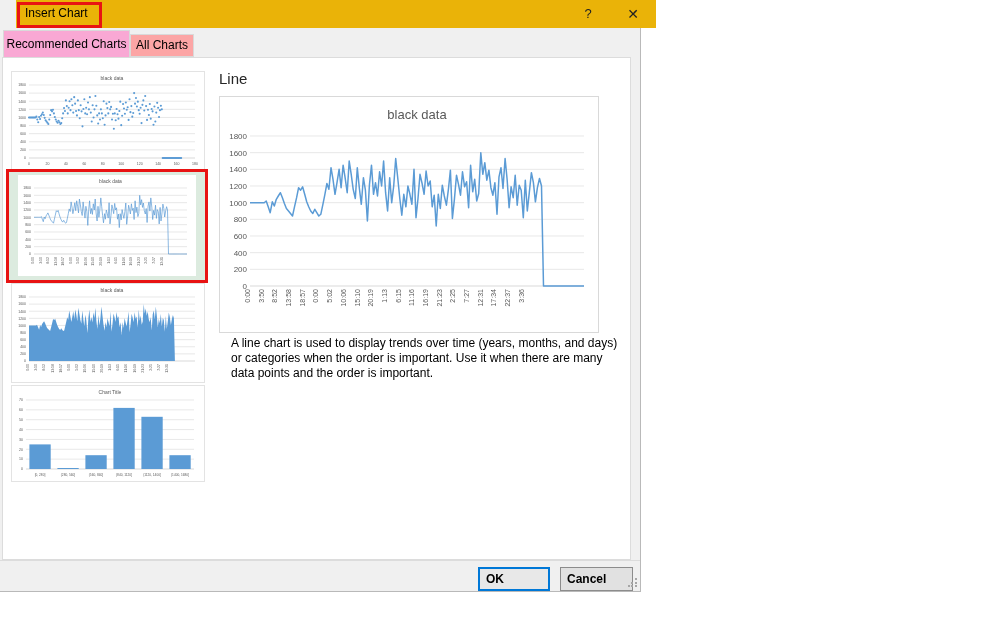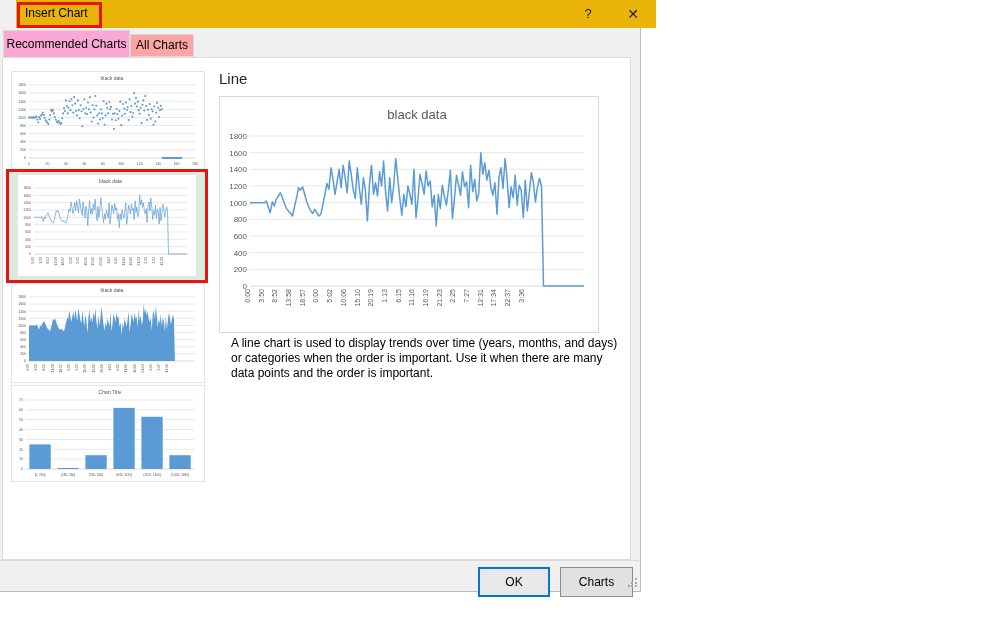--- a/index.html
+++ b/index.html
@@ -30,22 +30,22 @@
   .sel-box{position:absolute;left:3px;top:111px;width:202px;height:114px;
     border:3px solid #e81313;box-sizing:border-box;background:#dcebdf;cursor:pointer;}
   .sel-inner{position:absolute;left:9px;top:3px;width:178px;height:101px;background:#ffffff;}
   .preview-heading{position:absolute;left:216px;top:12px;font-size:15px;color:#262626;}
   .main-chart{position:absolute;left:216px;top:38px;width:380px;height:237px;
     border:1px solid #d9d9d9;box-sizing:border-box;background:#fff;}
   .description{position:absolute;left:216px;top:278px;width:398px;font-size:12px;
     line-height:1.26;color:#000;margin-left:12px;}
   .footer{position:absolute;left:0;top:560px;width:640px;height:31px;background:#f0f0f0;
     border-top:1px solid #dcdcdc;box-sizing:border-box;}
-  .btn{position:absolute;top:6px;height:30px;font-size:12px;text-align:center;line-height:19px;
-    box-sizing:border-box;cursor:pointer;font-family:inherit;}
+  .btn{position:absolute;top:6px;height:24px;font-size:12px;text-align:left;line-height:19px;
+    box-sizing:border-box;cursor:pointer;font-family:inherit;font-weight:bold;}
   .btn-ok{left:478px;width:72px;background:#e8e8e8;border:2px solid #0078d7;}
   .btn-cancel{left:560px;width:73px;background:#e1e1e1;border:1px solid #8c8c8c;line-height:21px;}
   .grip{position:absolute;left:628px;top:578px;width:9px;height:9px;cursor:nwse-resize;}
   .grip i{position:absolute;width:2px;height:2px;background:#a6a6a6;}
   svg text{font-family:"Liberation Sans","DejaVu Sans",sans-serif;}
 </style>
 </head>
 <body>
 
 <div class="dialog">
@@ -442,21 +442,21 @@
           <polyline points="30.0,105.7 32.0,105.7 34.0,105.7 36.1,105.7 38.1,105.7 40.1,105.7 42.1,105.7 44.2,105.7 46.2,104.0 48.2,109.8 50.2,115.7 52.3,104.8 54.3,109.0 56.3,102.3 58.3,99.0 60.4,95.7 62.4,100.7 64.4,106.5 66.4,111.5 68.5,114.0 70.5,116.5 72.5,119.0 74.5,109.8 76.6,100.7 78.6,90.7 80.6,93.2 82.6,89.8 84.7,97.3 86.7,104.8 88.7,109.8 90.7,114.0 92.8,116.5 94.8,112.3 96.8,115.7 98.8,119.0 100.8,117.3 102.9,107.3 104.9,97.3 106.9,86.5 108.9,92.3 111.0,70.7 113.0,82.3 115.0,97.3 117.0,85.7 119.1,72.3 121.1,90.7 123.1,68.2 125.1,80.7 127.2,95.7 129.2,64.0 131.2,77.3 133.2,92.3 135.3,101.5 137.3,70.7 139.3,90.7 141.3,107.3 143.4,80.7 145.4,93.2 147.4,124.0 149.4,88.2 151.5,68.2 153.5,97.3 155.5,85.7 157.5,99.0 159.6,74.8 161.6,89.0 163.6,64.0 165.6,95.7 167.6,114.0 169.7,80.7 171.7,105.7 173.7,89.0 175.7,61.5 177.8,81.5 179.8,101.5 181.8,118.2 183.8,97.3 185.9,109.8 187.9,89.0 189.9,97.3 191.9,107.3 194.0,72.3 196.0,120.7 198.0,101.5 200.0,77.3 202.1,86.5 204.1,97.3 206.1,74.0 208.1,89.0 210.2,84.0 212.2,109.8 214.2,98.2 216.2,129.0 218.3,97.3 220.3,111.5 222.3,88.2 224.3,99.0 226.4,108.2 228.4,92.3 230.4,73.2 232.4,121.5 234.4,102.3 236.5,78.2 238.5,87.3 240.5,98.2 242.5,74.8 244.6,89.8 246.6,84.8 248.6,110.7 250.6,68.2 252.7,94.8 254.7,82.3 256.7,104.0 258.7,96.5 260.8,55.7 262.8,77.3 264.8,65.7 266.8,83.2 268.9,73.2 270.9,90.7 272.9,98.2 274.9,85.7 277.0,117.3 279.0,79.8 281.0,70.7 283.0,91.5 285.1,61.5 287.1,82.3 289.1,110.7 291.1,89.8 293.2,100.7 295.2,78.2 297.2,108.2 299.2,88.2 301.2,93.2 303.3,120.7 305.3,83.2 307.3,114.0 309.3,95.7 311.4,75.7 313.4,85.7 315.4,104.8 317.4,90.7 319.5,81.5 321.5,89.0 323.5,189.0 325.5,189.0 327.6,189.0 329.6,189.0 331.6,189.0 333.6,189.0 335.7,189.0 337.7,189.0 339.7,189.0 341.7,189.0 343.8,189.0 345.8,189.0 347.8,189.0 349.8,189.0 351.9,189.0 353.9,189.0 355.9,189.0 357.9,189.0 360.0,189.0 362.0,189.0 364.0,189.0" fill="none" stroke="#5b9bd5" stroke-width="1.5" stroke-linejoin="round"></polyline>
         </svg>
     </div>
 
     <div class="description">A line chart is used to display trends over time (years, months, and days) or categories when the order is important. Use it when there are many data points and the order is important.</div>
 
   </div>
 
   <div class="footer">
     <button class="btn btn-ok">OK</button>
-    <button class="btn btn-cancel">Charts</button>
+    <button class="btn btn-cancel">Cancel</button>
   </div>
 
   <div class="grip">
     <i style="left:7px;top:0;"></i>
       <i style="left:7px;top:4px;"></i>
       <i style="left:3px;top:4px;"></i>
     <i style="left:7px;top:7px;"></i>
       <i style="left:3px;top:7px;"></i>
       <i style="left:0;top:7px;"></i>
   </div>

